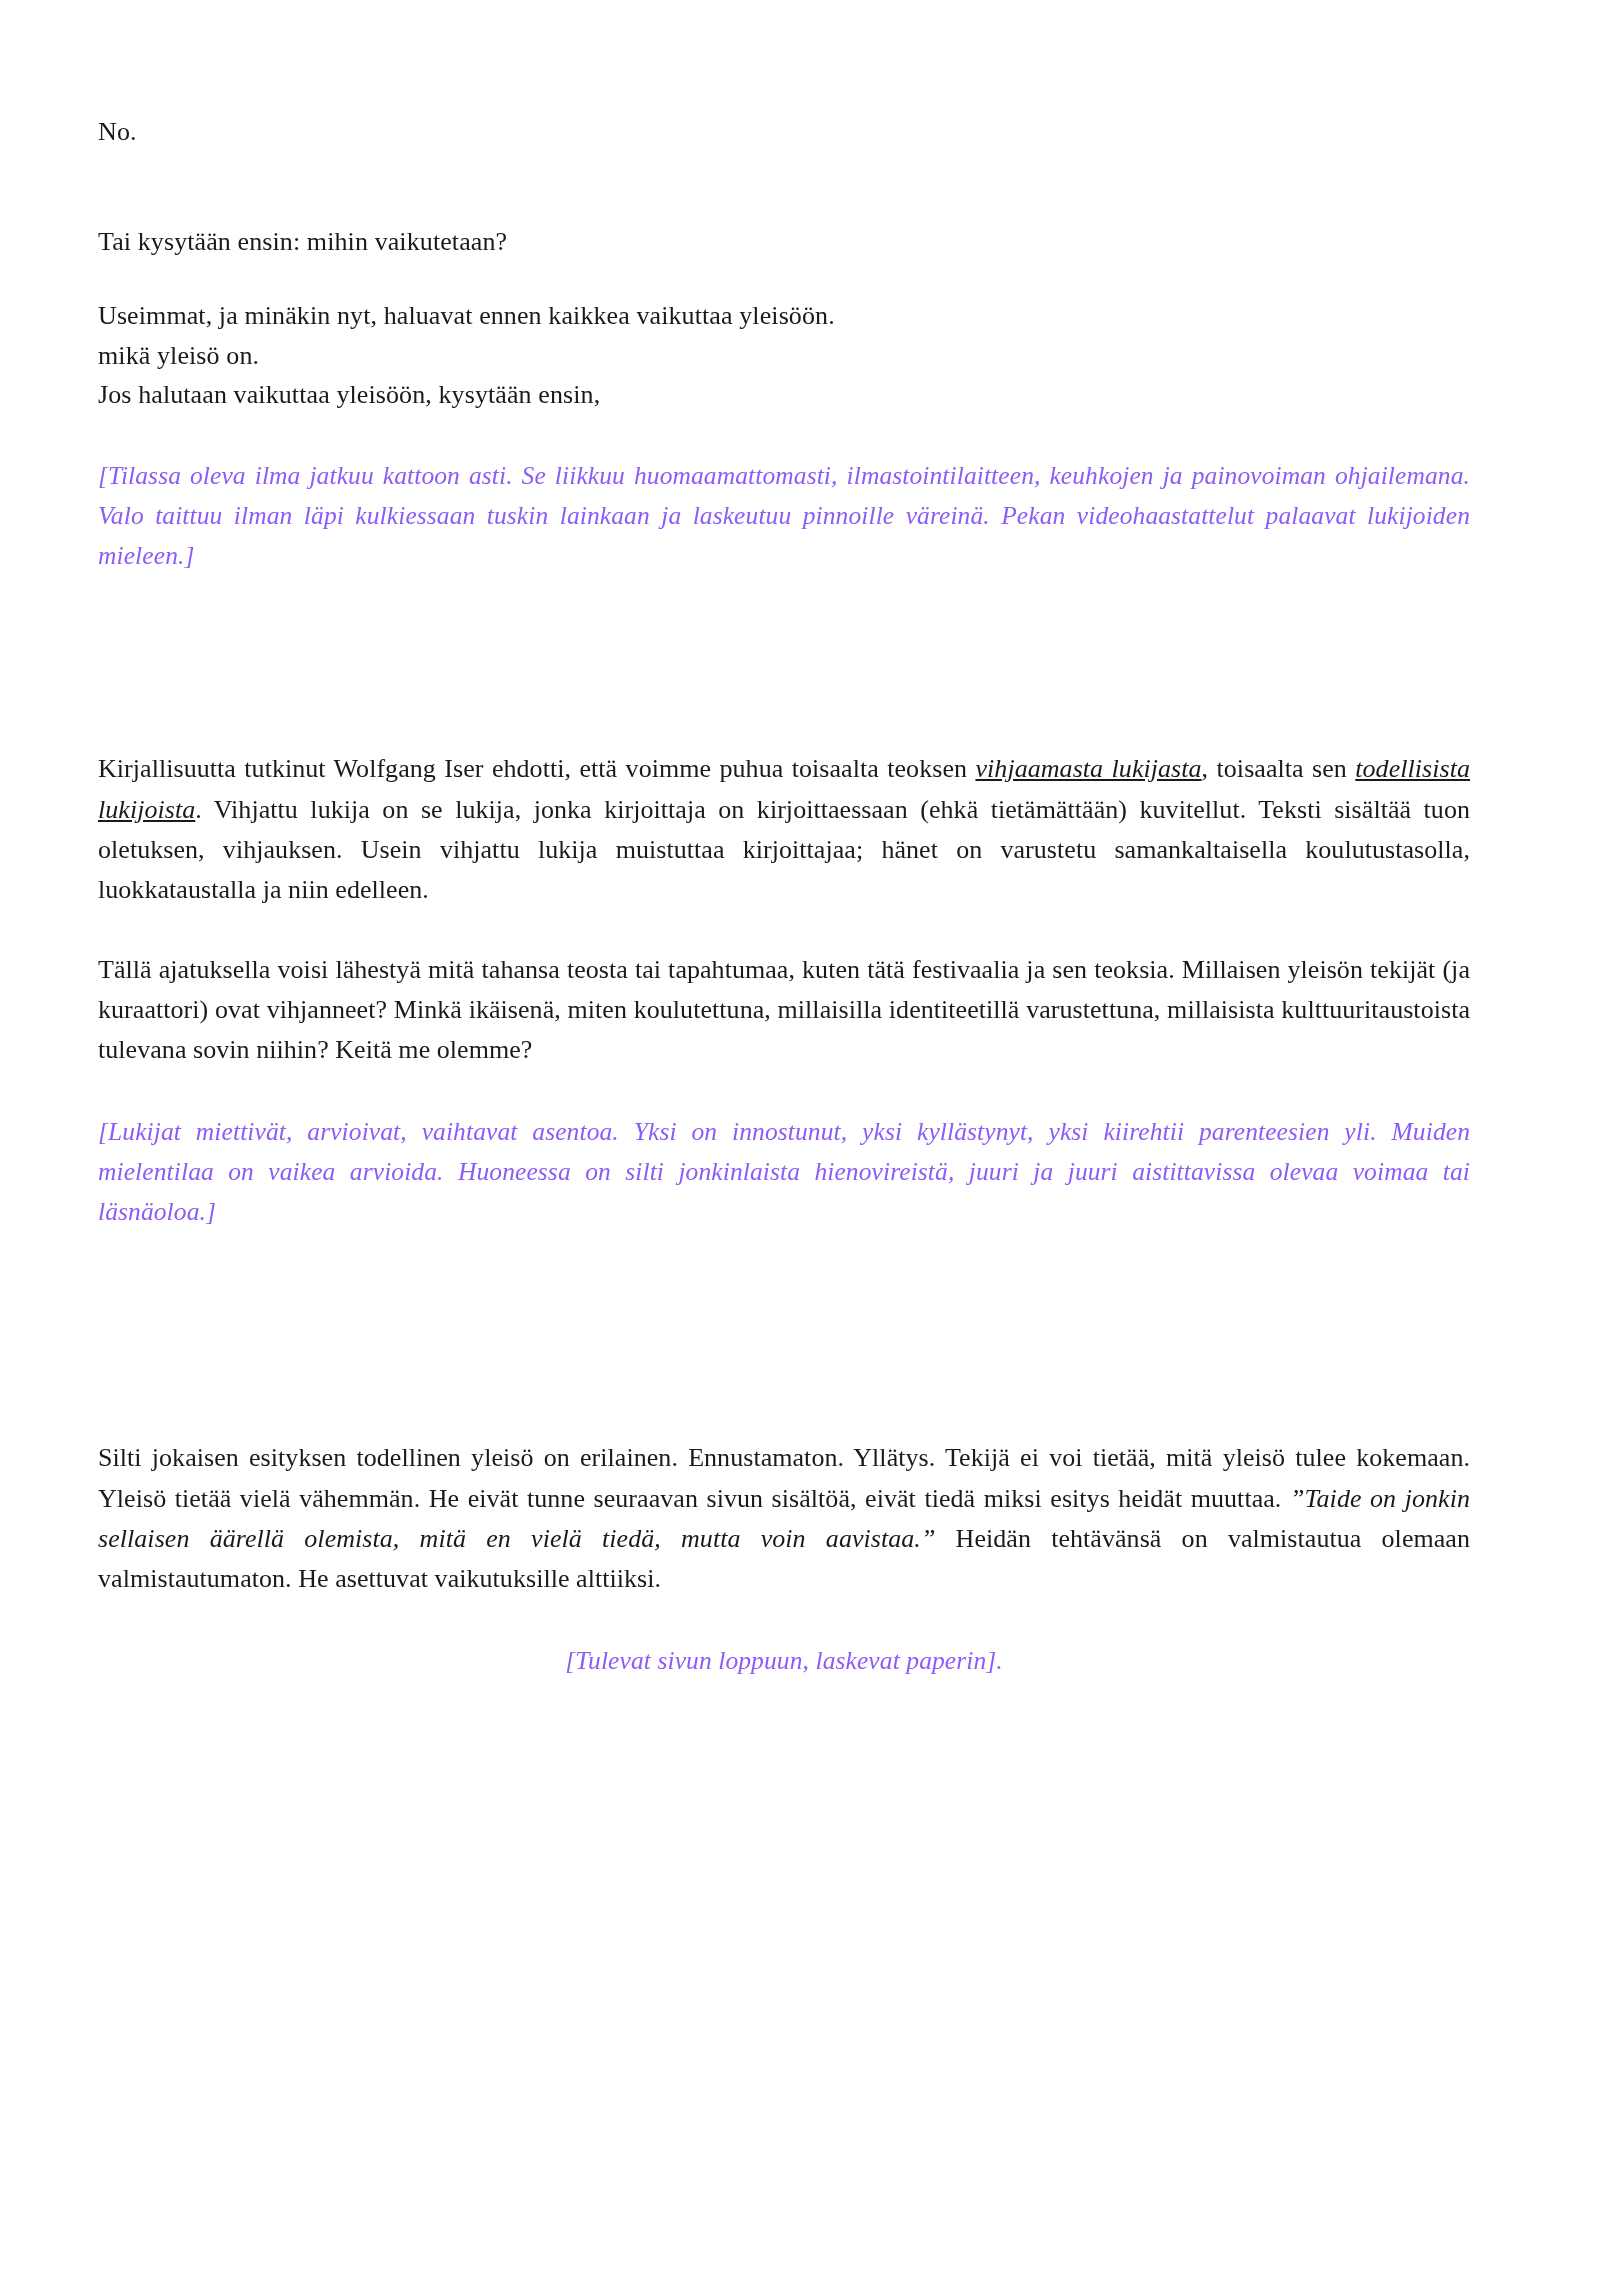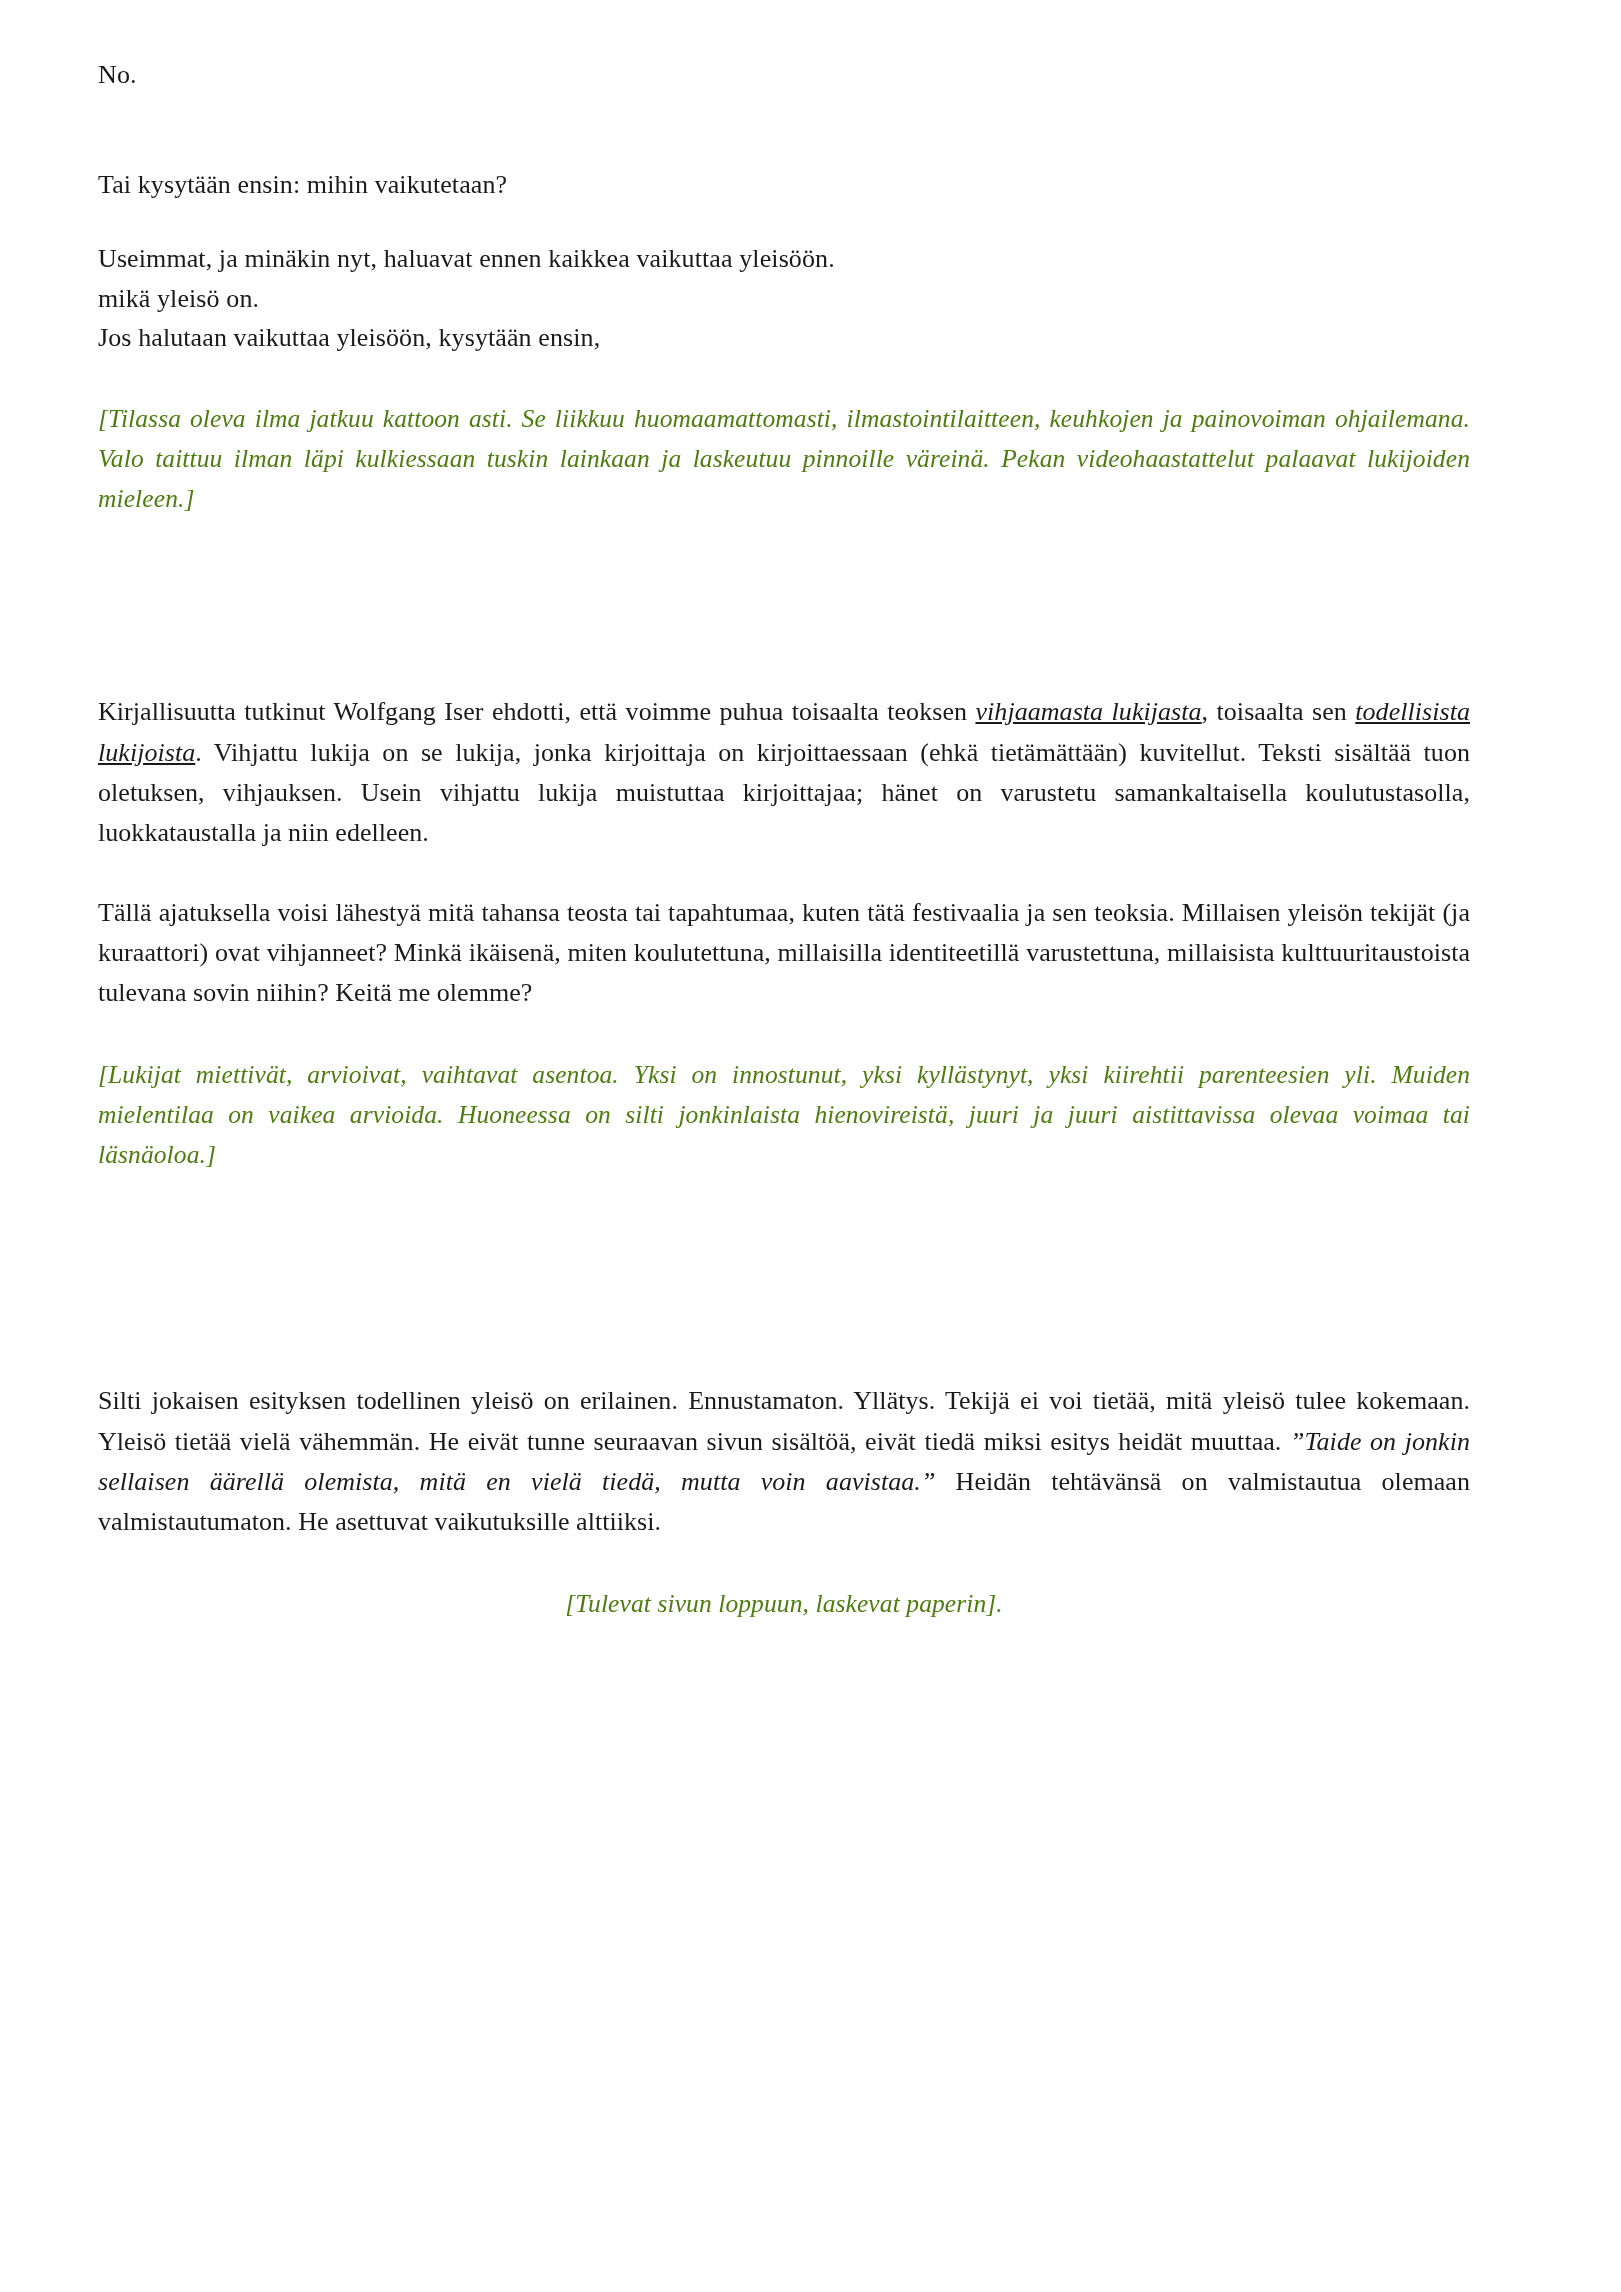--- a/index.html
+++ b/index.html
@@ -13,21 +13,21 @@
     height: 2293px;
     font-family: "Liberation Serif", "DejaVu Serif", serif;
     color: #1a1a1a;
     -webkit-font-smoothing: antialiased;
   }
   .page {
     position: relative;
     width: 1621px;
     height: 2293px;
     box-sizing: border-box;
-    padding: 55px 147px 78px 98px;
+    padding: 112px 147px 78px 98px;
   }
   .content {
     width: 1372px;
   }
   p {
     margin: 0;
     font-size: 26px;
     line-height: 1.52;
     text-align: justify;
     text-justify: inter-word;
@@ -36,21 +36,21 @@
   p.plain {
     text-align: left;
   }
   .gap-sm { height: 35px; }
   .gap-md { height: 41px; }
   .gap-lg { height: 173px; }
   .gap-xl { height: 206px; }
   .gap-para { height: 39px; }
 
   .stage {
-    color: #4d7c0f;
+    color: #8b5cf6;
     font-style: italic;
     font-size: 25.5px;
     line-height: 1.58;
     text-align: justify;
     letter-spacing: 0.1px;
   }
   .stage.short { text-align: center; }
 
   .block {
     font-size: 26px;

